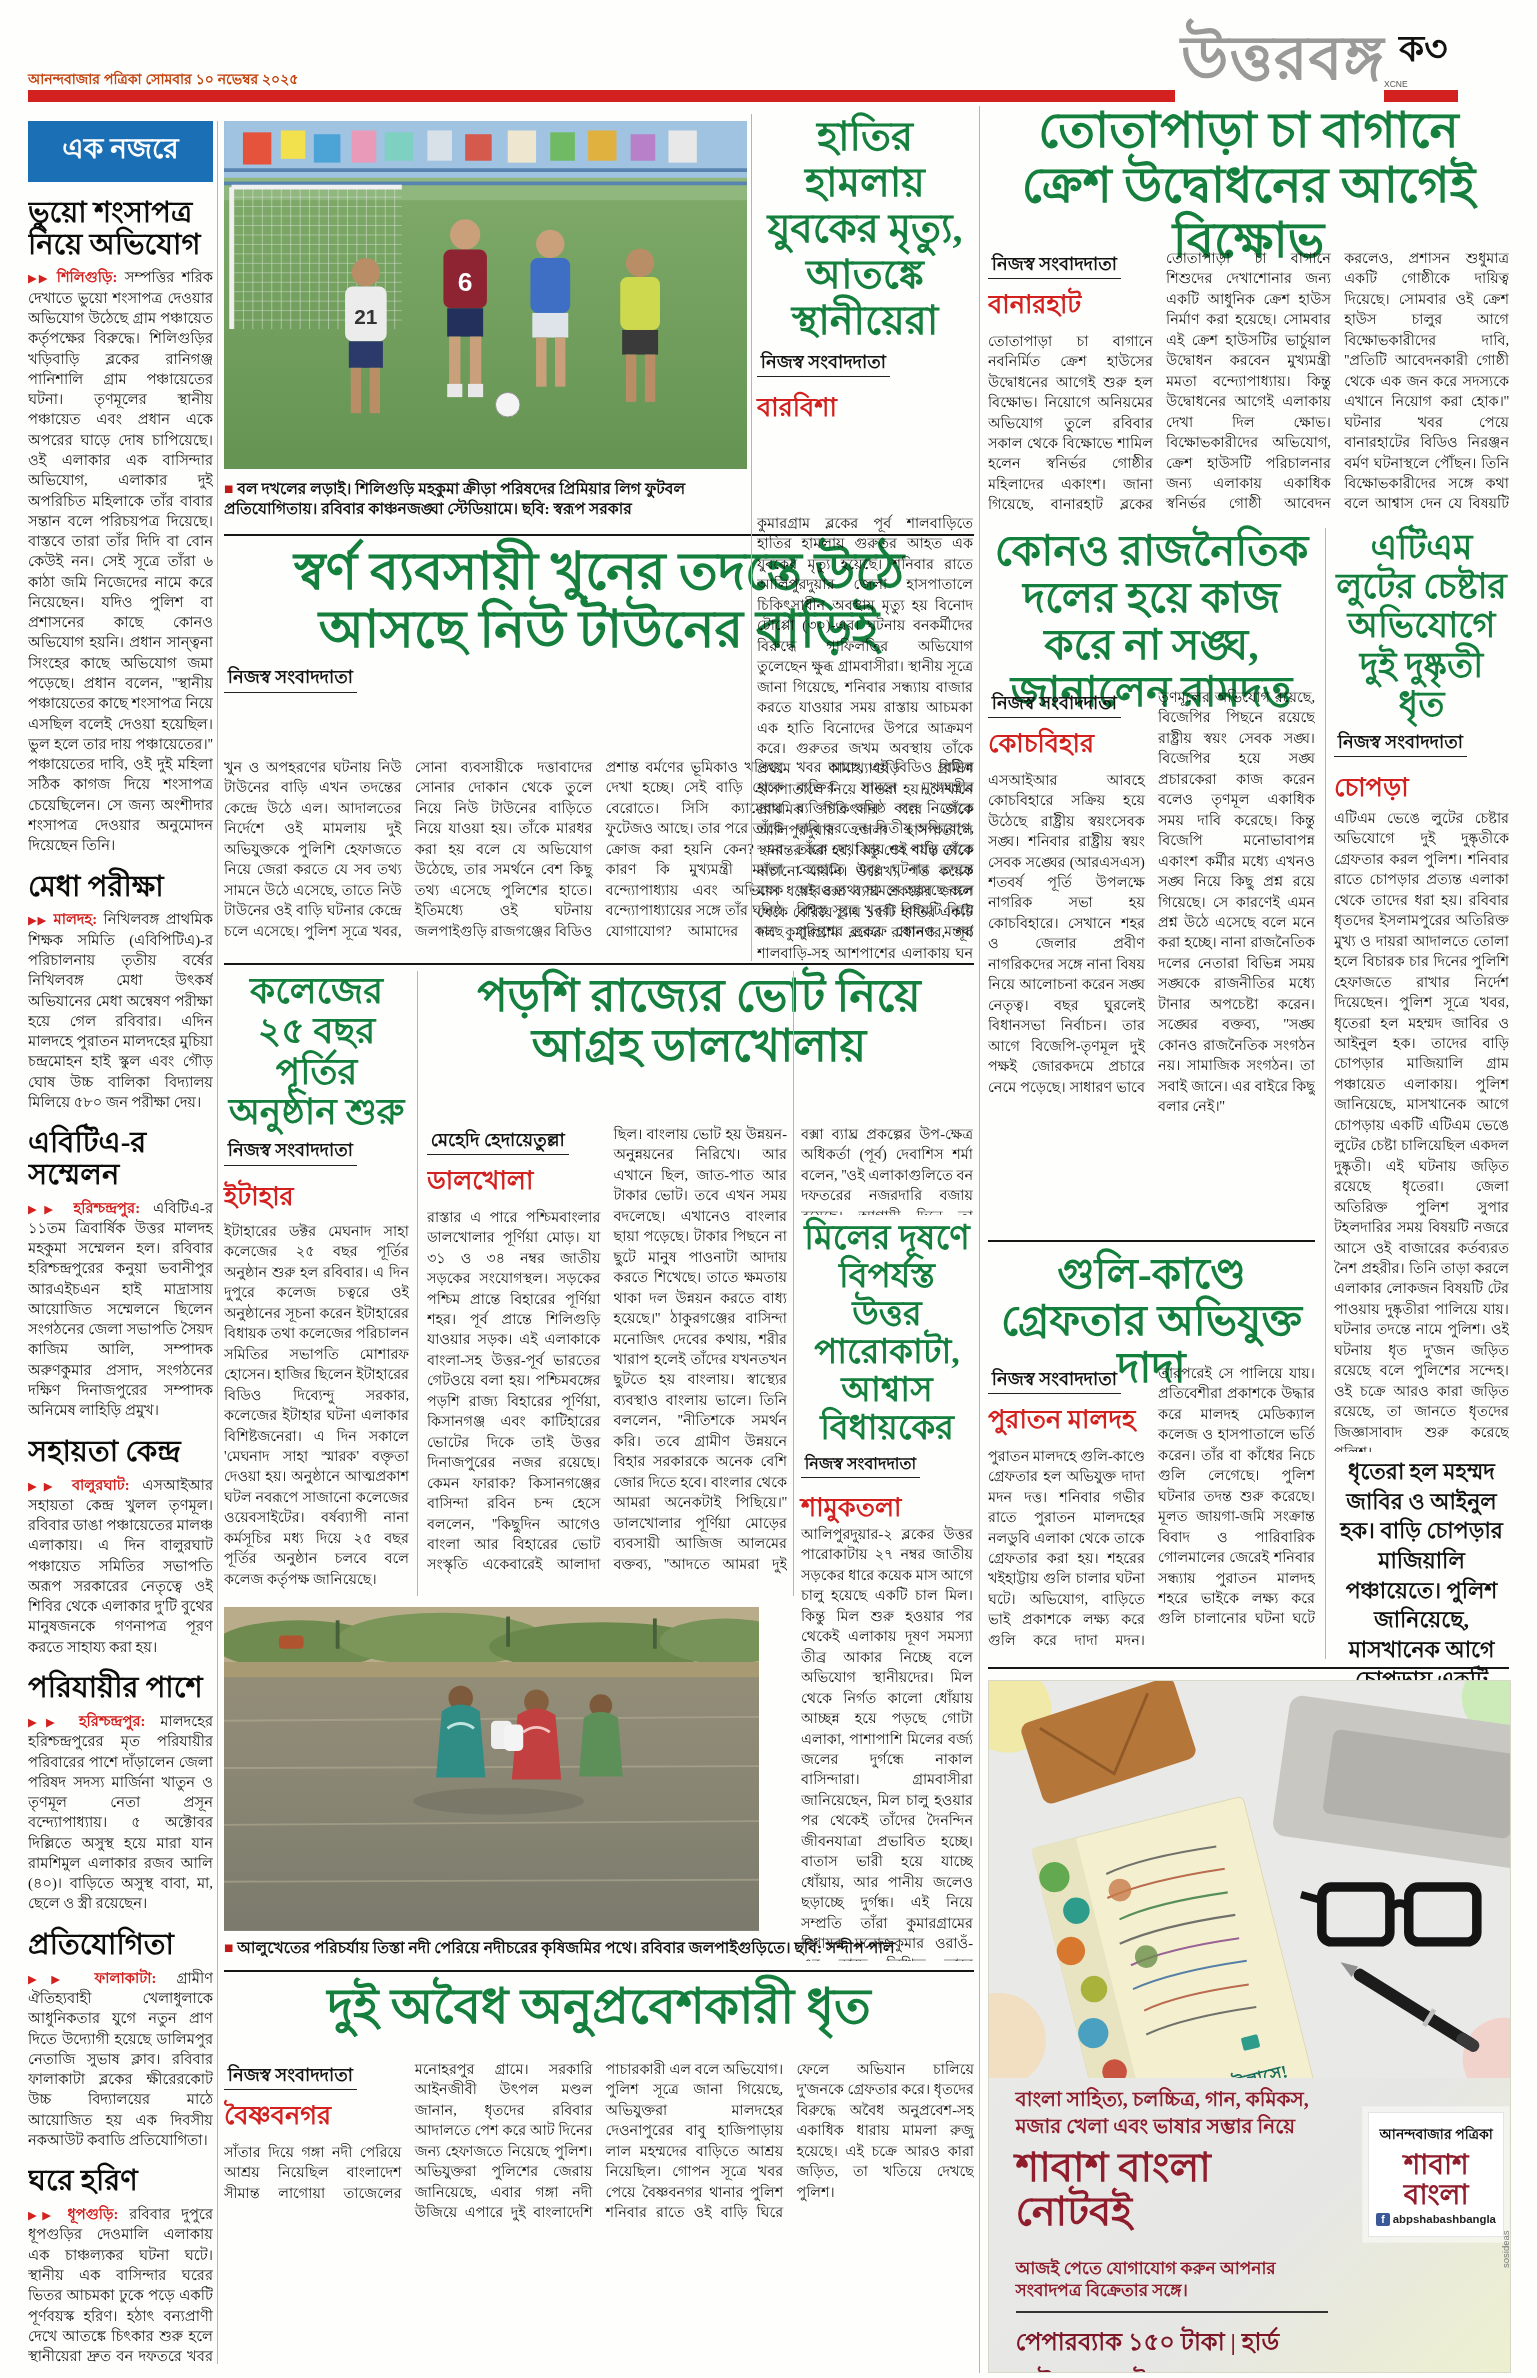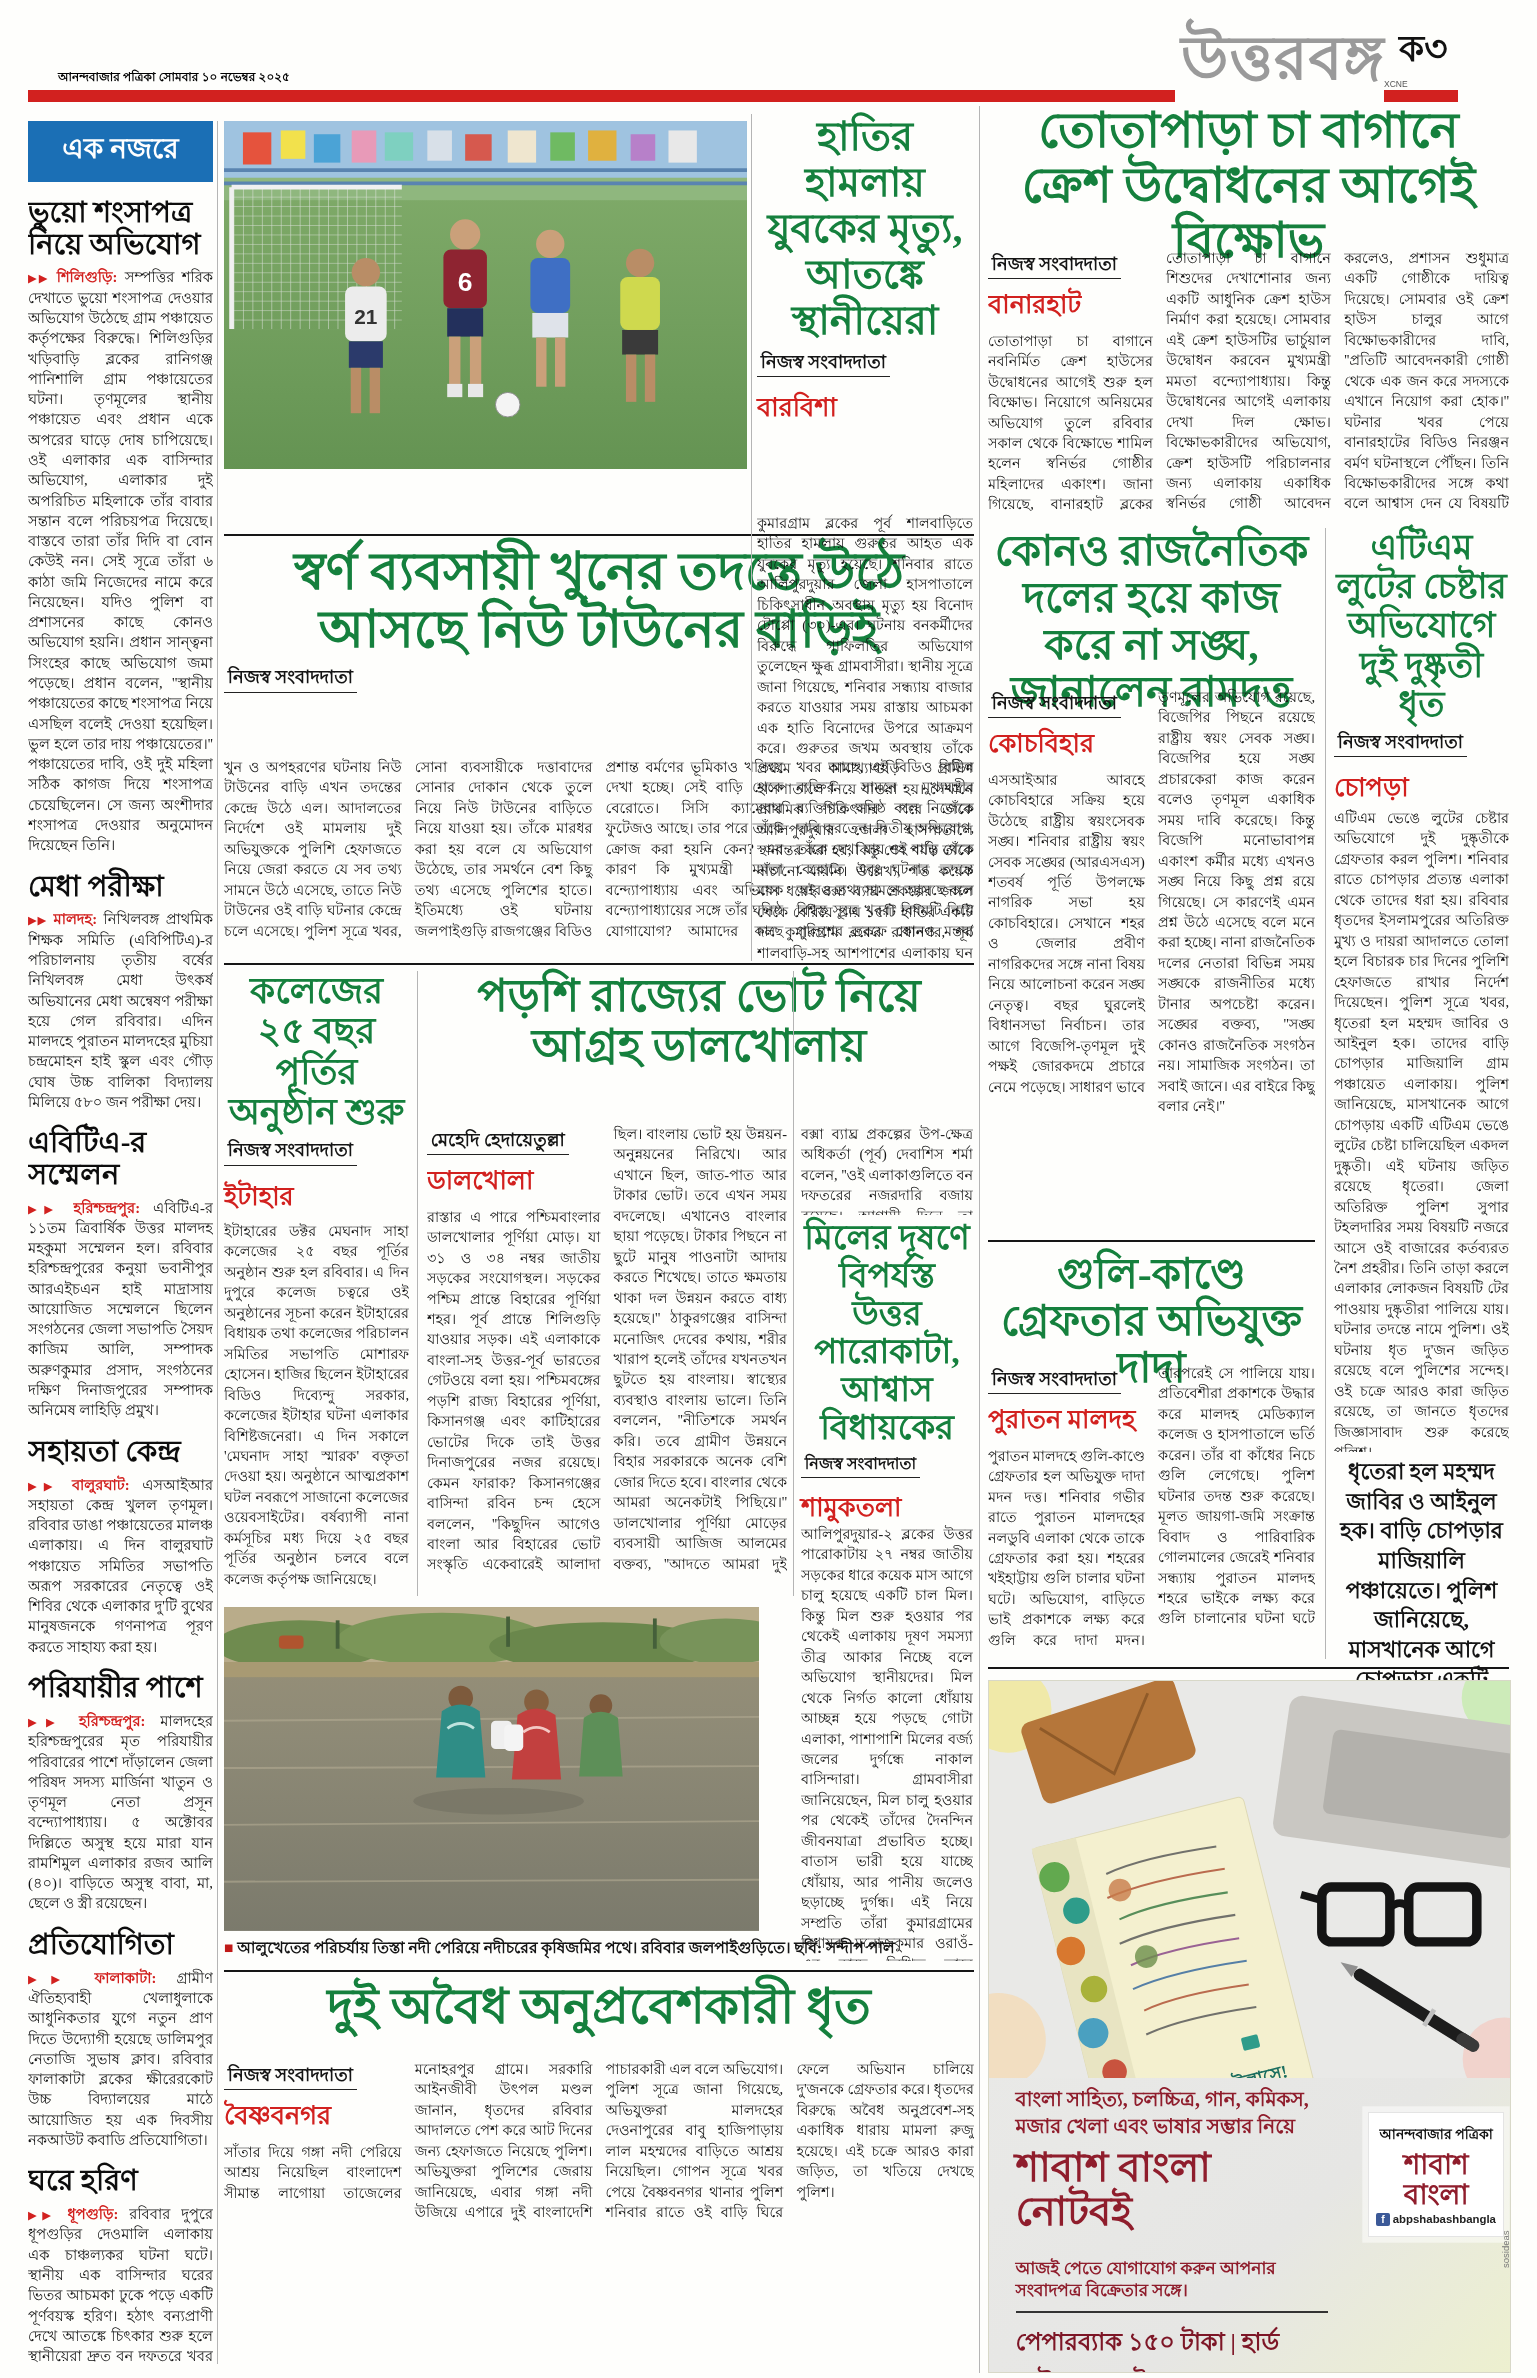--- a/index.html
+++ b/index.html
@@ -1,20 +1,20 @@
 <!DOCTYPE html>
 <html lang="bn" style="font-size:15px"><head>
 <meta charset="utf-8">
 <style>
   html,body{margin:0;padding:0;background:#ffffff;}
   #page{position:relative;width:1538px;height:2378px;background:#fefefc;overflow:hidden;
         font-family:"Liberation Serif","DejaVu Serif",serif;color:#141414;}
   .abs{position:absolute;}
   
-  .dateline-top{font-size:12px;font-weight:bold;color:#000000;font-family:"Liberation Sans",sans-serif;margin-left:30px;}
+  .dateline-top{font-size:14px;font-weight:bold;color:#c2410c;font-family:"Liberation Sans",sans-serif;}
   .masthead{font-size:61px;font-weight:bold;color:#9a9a9a;line-height:1;letter-spacing:0.9px;}
   .pageno{font-size:36px;font-weight:bold;color:#111;}
   .edcode{font-size:8.5px;color:#555;font-family:"Liberation Sans",sans-serif;}
   .redbar{background:#d2211f;height:12.3px;}
   
   .hrule{background:#161616;height:1.9px;}
   .vrule{background:#b5b5b5;width:0.9px;}
   
   .glance-title{background:#1b6fb5;color:#fff;text-align:center;font-weight:bold;
                 font-size:28px;padding:5.7px 0 8.5px;}
@@ -166,20 +166,24 @@
     </g>
     <g>
       <circle cx="440" cy="150" r="15" fill="#b98d66"></circle>
       <rect x="419" y="165" width="42" height="56" rx="8" fill="#cfd94e"></rect>
       <rect x="421" y="221" width="38" height="26" fill="#3a3a3a"></rect>
       <rect x="425" y="247" width="11" height="50" fill="#b98d66"></rect>
         <rect x="445" y="247" width="11" height="50" fill="#b98d66"></rect>
     </g>
     <circle cx="300" cy="300" r="13" fill="#f4f4f4" stroke="#888"></circle>
   </svg>
+  <div class="abs caption" style="left:224px;top:479px;width:523px;">
+    <span class="sq">■</span>
+    <span>বল দখলের লড়াই। শিলিগুড়ি মহকুমা ক্রীড়া পরিষদের প্রিমিয়ার লিগ ফুটবল প্রতিযোগিতায়। রবিবার কাঞ্চনজঙ্ঘা স্টেডিয়ামে। ছবি: স্বরূপ সরকার</span>
+  </div>
 
   <div class="abs hrule" style="left:224px;top:534px;width:750px;"></div>
   <div class="abs" style="left:224px;top:543px;width:750px;">
     <div class="hl" style="font-size:52px;">স্বর্ণ ব্যবসায়ী খুনের তদন্তে উঠে আসছে নিউ টাউনের বাড়িই</div>
     <div class="byline"><span>নিজস্ব সংবাদদাতা</span></div>
   </div>
   <div class="abs bodytxt cols4" style="left:224px;top:757px;width:750px;height:201px;">খুন ও অপহরণের ঘটনায় নিউ টাউনের বাড়ি এখন তদন্তের কেন্দ্রে উঠে এল। আদালতের নির্দেশে ওই মামলায় দুই অভিযুক্তকে পুলিশি হেফাজতে নিয়ে জেরা করতে যে সব তথ্য সামনে উঠে এসেছে, তাতে নিউ টাউনের ওই বাড়ি ঘটনার কেন্দ্রে চলে এসেছে। পুলিশ সূত্রে খবর, সোনা ব্যবসায়ীকে দত্তাবাদের সোনার দোকান থেকে তুলে নিয়ে নিউ টাউনের বাড়িতে নিয়ে যাওয়া হয়। তাঁকে মারধর করা হয় বলে যে অভিযোগ উঠেছে, তার সমর্থনে বেশ কিছু তথ্য এসেছে পুলিশের হাতে। ইতিমধ্যে ওই ঘটনায় জলপাইগুড়ি রাজগঞ্জের বিডিও প্রশান্ত বর্মণের ভূমিকাও খতিয়ে দেখা হচ্ছে। সেই বাড়ি থেকে বেরোতে। সিসি ক্যামেরার ফুটেজও আছে। তার পরে তাঁকে ক্রোজ করা হয়নি কেন? এর কারণ কি মুখ্যমন্ত্রী মমতা বন্দ্যোপাধ্যায় এবং অভিষেক বন্দ্যোপাধ্যায়ের সঙ্গে তাঁর ঘনিষ্ঠ যোগাযোগ? আমাদের কাছে খবর আছে, এই বিডিও বিভিন্ন ব্যক্তির সামনে মুখ্যমন্ত্রীর ব্যক্তিগত ঘনিষ্ঠ বলে নিজেকে দাবি করতেন। দ্বিতীয় অভিযোগ, তাঁকে দেখা যায় ওই বাড়ি থেকে বেরোতে এবং ঘটনার তদন্তে আরও তথ্য সামনে আসছে বলে বিশ্বস্ত সূত্রে খবর। বিষয়টি নিয়ে পুলিশের তরফে কোনও মন্তব্য করা হয়নি। আরও তথ্যপ্রমাণ জোগাড়ে তল্লাশি চালাচ্ছেন তদন্তকারীরা।</div>
   <div class="abs hrule" style="left:224px;top:963px;width:750px;"></div>
 
   <div class="abs" style="left:757px;top:114px;width:216px;height:416px;">

